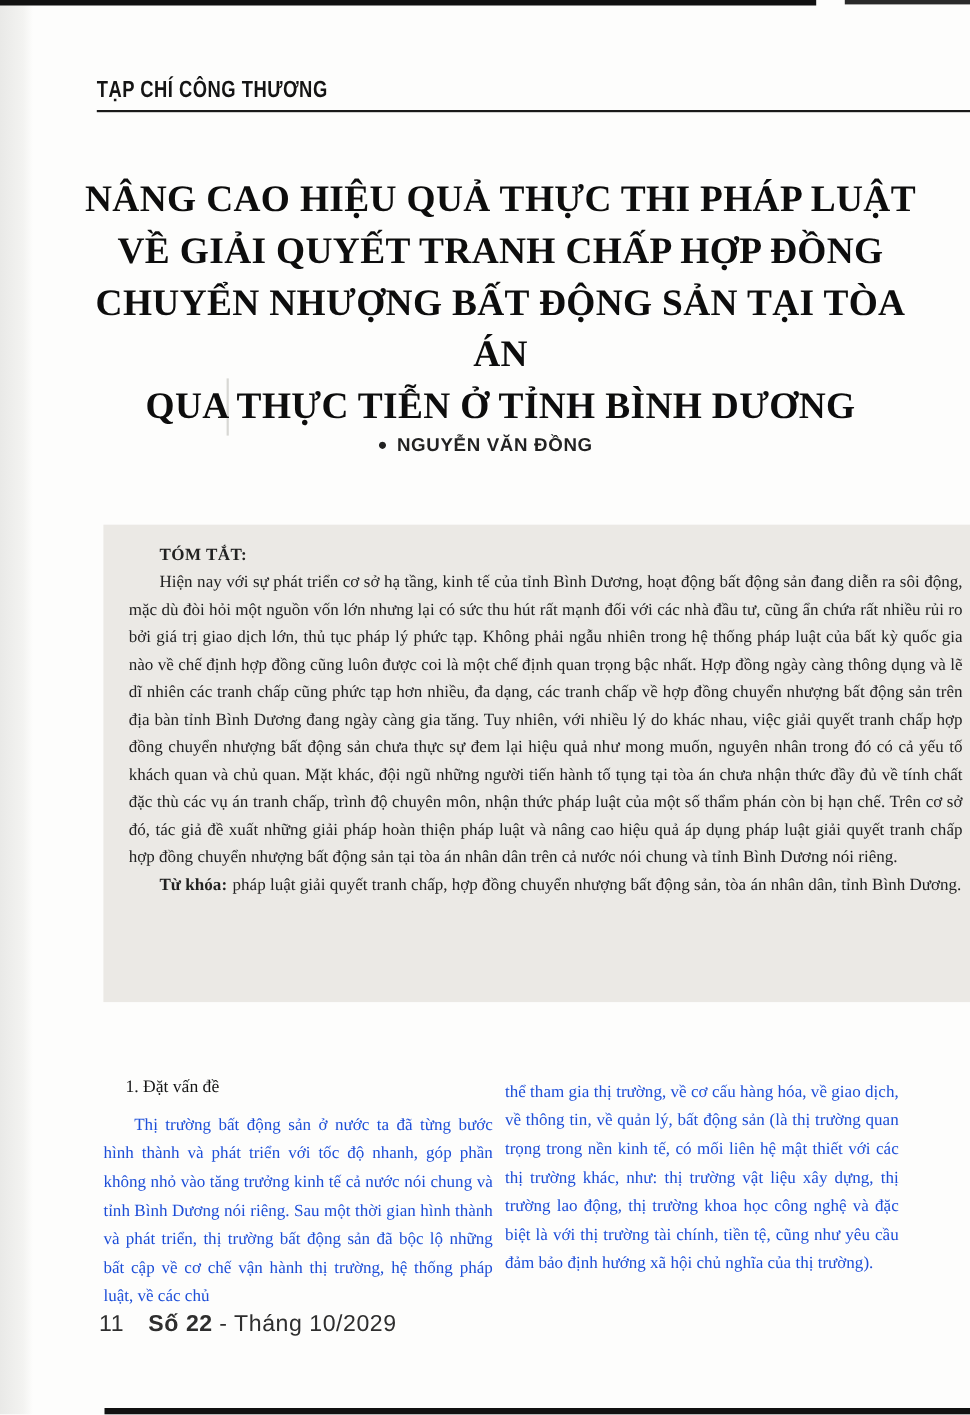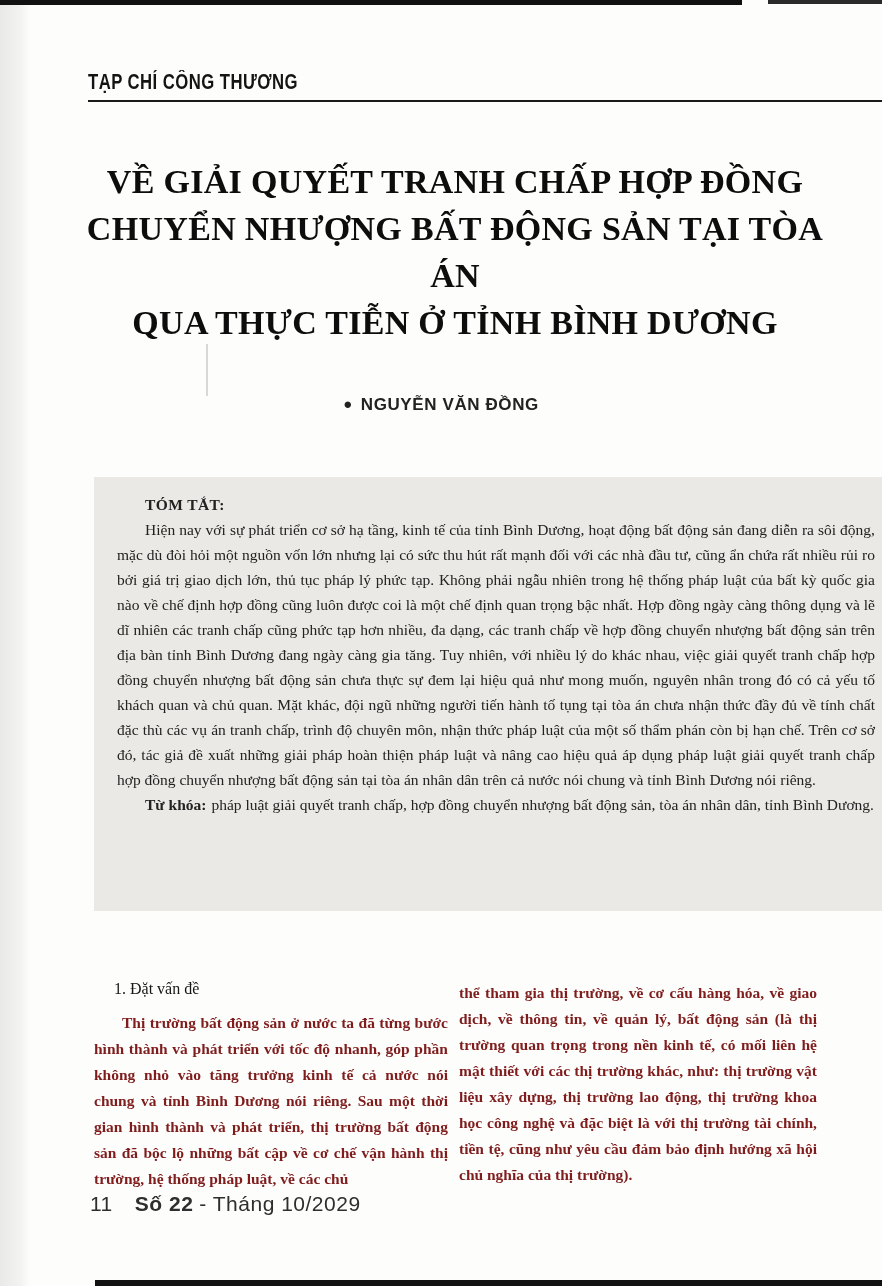--- a/index.html
+++ b/index.html
@@ -63,21 +63,21 @@
   .abstract-heading{font-weight:700;letter-spacing:0.4px;}
   .kw-label{font-weight:700;margin-right:5px;}
 
   
   .section-heading{
     position:absolute;left:114px;top:980px;
     font-weight:400;font-size:16px;color:#161616;
   }
   .col{
     position:absolute;top:1010px;
-    font-size:15.5px;line-height:26px;text-align:justify;color:#7f1d1d;font-weight:bold;
+    font-size:15.5px;line-height:26px;text-align:justify;color:#1d4ed8;
   }
   .col p{margin:0;}
   .col-left{left:94px;width:354px;}
   .col-left p{text-indent:28px;}
   .col-right{left:459px;width:358px;top:980px;}
 
   
   .footer{
     position:absolute;left:90px;top:1192px;
     font-family:"Liberation Sans", sans-serif;
@@ -95,20 +95,21 @@
   <div class="left-edge-band"></div>
   <div class="top-bar-left"></div>
   <div class="top-bar-right"></div>
   <div class="bottom-bar"></div>
   <div class="title-artifact"></div>
 
   <div class="journal-name">TẠP CHÍ CÔNG THƯƠNG</div>
   <div class="header-rule"></div>
 
   <div class="title-block">
+    <div>NÂNG CAO HIỆU QUẢ THỰC THI PHÁP LUẬT</div>
     <div>VỀ GIẢI QUYẾT TRANH CHẤP HỢP ĐỒNG</div>
     <div>CHUYỂN NHƯỢNG BẤT ĐỘNG SẢN TẠI TÒA ÁN</div>
     <div>QUA THỰC TIỄN Ở TỈNH BÌNH DƯƠNG</div>
   </div>
 
   <div class="author-line">
     <span class="author-bullet">●</span><span>NGUYỄN VĂN ĐỒNG</span>
   </div>
 
   <div class="abstract-box">

